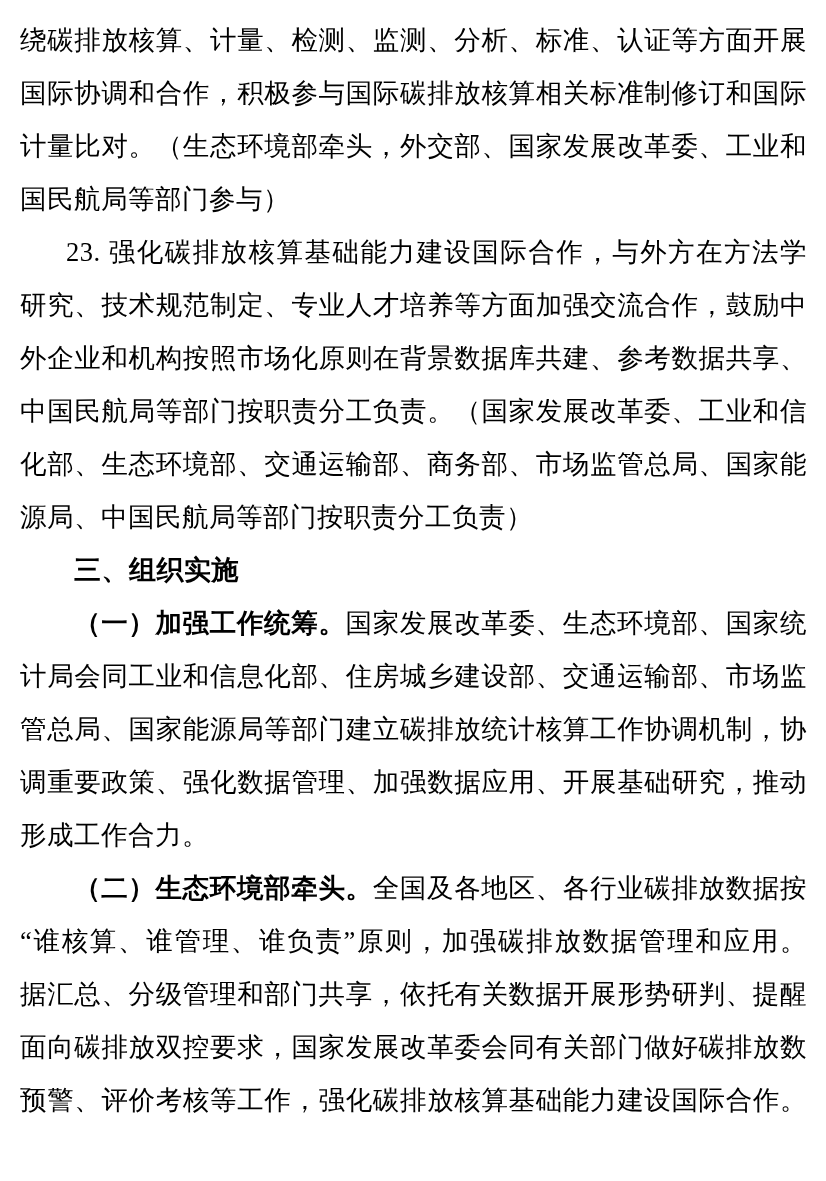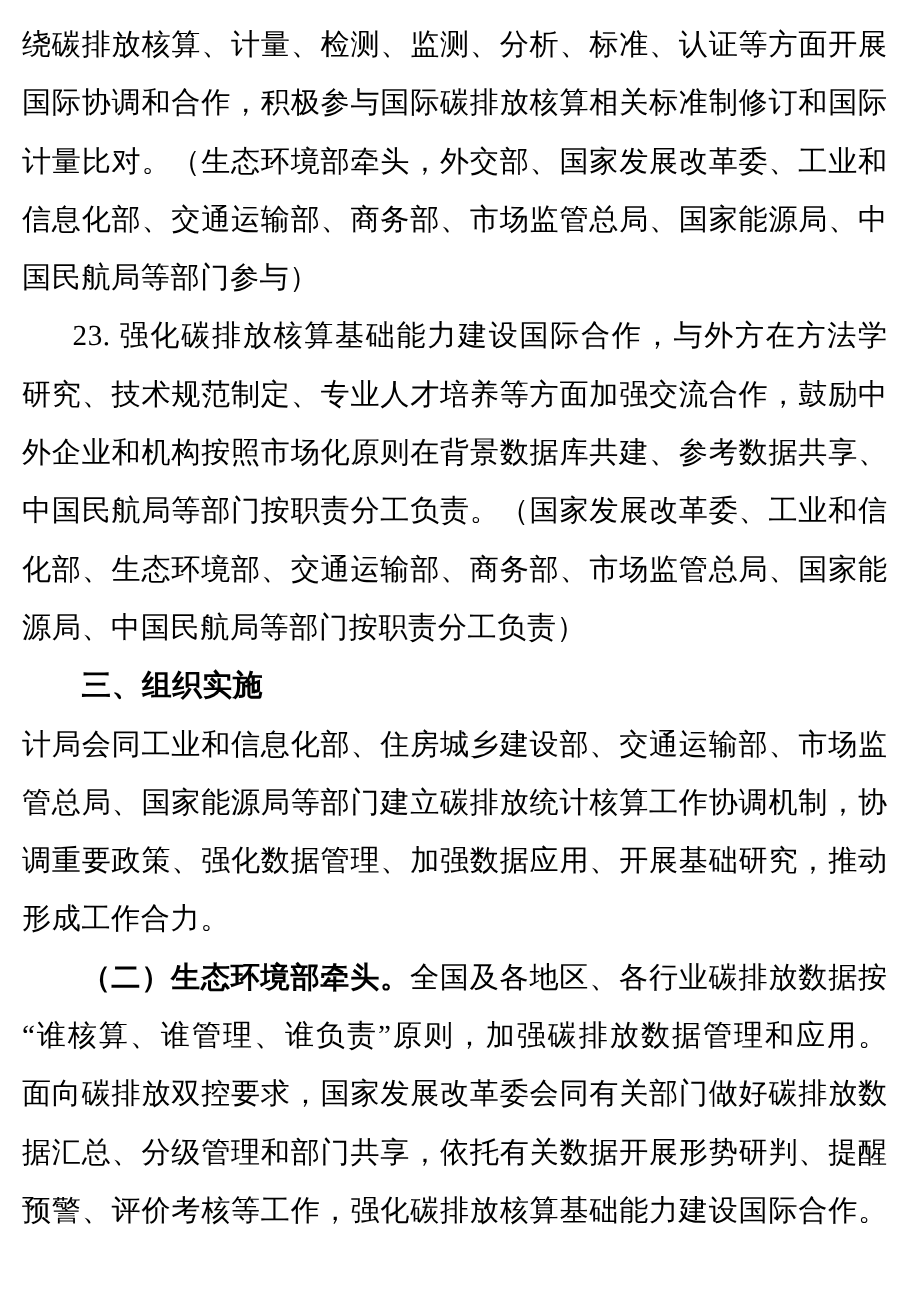--- a/index.html
+++ b/index.html
@@ -58,37 +58,37 @@
 </style>
 </head>
 <body>
 
 <div class="page">
   <div class="textblock">
 
     <div class="ln j">绕碳排放核算、计量、检测、监测、分析、标准、认证等方面开展</div>
     <div class="ln j">国际协调和合作，积极参与国际碳排放核算相关标准制修订和国际</div>
     <div class="ln j">计量比对。（生态环境部牵头，外交部、国家发展改革委、工业和</div>
-    <div class="ln j">信息化部、交通运输部、商务部、市场监管总局、国家能源局、中</div>
     <div class="ln l">国民航局等部门参与）</div>
 
     <div class="ln j ind-num">23. 强化碳排放核算基础能力建设国际合作，与外方在方法学</div>
     <div class="ln j">研究、技术规范制定、专业人才培养等方面加强交流合作，鼓励中</div>
     <div class="ln j">外企业和机构按照市场化原则在背景数据库共建、参考数据共享、</div>
     <div class="ln j">中国民航局等部门按职责分工负责。（国家发展改革委、工业和信息</div>
     <div class="ln j">化部、生态环境部、交通运输部、商务部、市场监管总局、国家能</div>
     <div class="ln l">源局、中国民航局等部门按职责分工负责）</div>
 
     <div class="ln hd">三、组织实施</div>
 
+    <div class="ln j ind2"><span class="b">（一）加强工作统筹。</span><span>国家发展改革委、生态环境部、国家统</span></div>
     <div class="ln j">计局会同工业和信息化部、住房城乡建设部、交通运输部、市场监</div>
     <div class="ln j">管总局、国家能源局等部门建立碳排放统计核算工作协调机制，协</div>
     <div class="ln j">调重要政策、强化数据管理、加强数据应用、开展基础研究，推动</div>
     <div class="ln l">形成工作合力。</div>
 
     <div class="ln j ind2"><span class="b">（二）生态环境部牵头。</span><span>全国及各地区、各行业碳排放数据按照</span></div>
     <div class="ln j">“谁核算、谁管理、谁负责”原则，加强碳排放数据管理和应用。</div>
+    <div class="ln j">据汇总、分级管理和部门共享，依托有关数据开展形势研判、提醒</div>
     <div class="ln j">面向碳排放双控要求，国家发展改革委会同有关部门做好碳排放数</div>
-    <div class="ln j">据汇总、分级管理和部门共享，依托有关数据开展形势研判、提醒</div>
     <div class="ln j">预警、评价考核等工作，强化碳排放核算基础能力建设国际合作。</div>
 
   </div>
 </div>
 
 </body></html>

